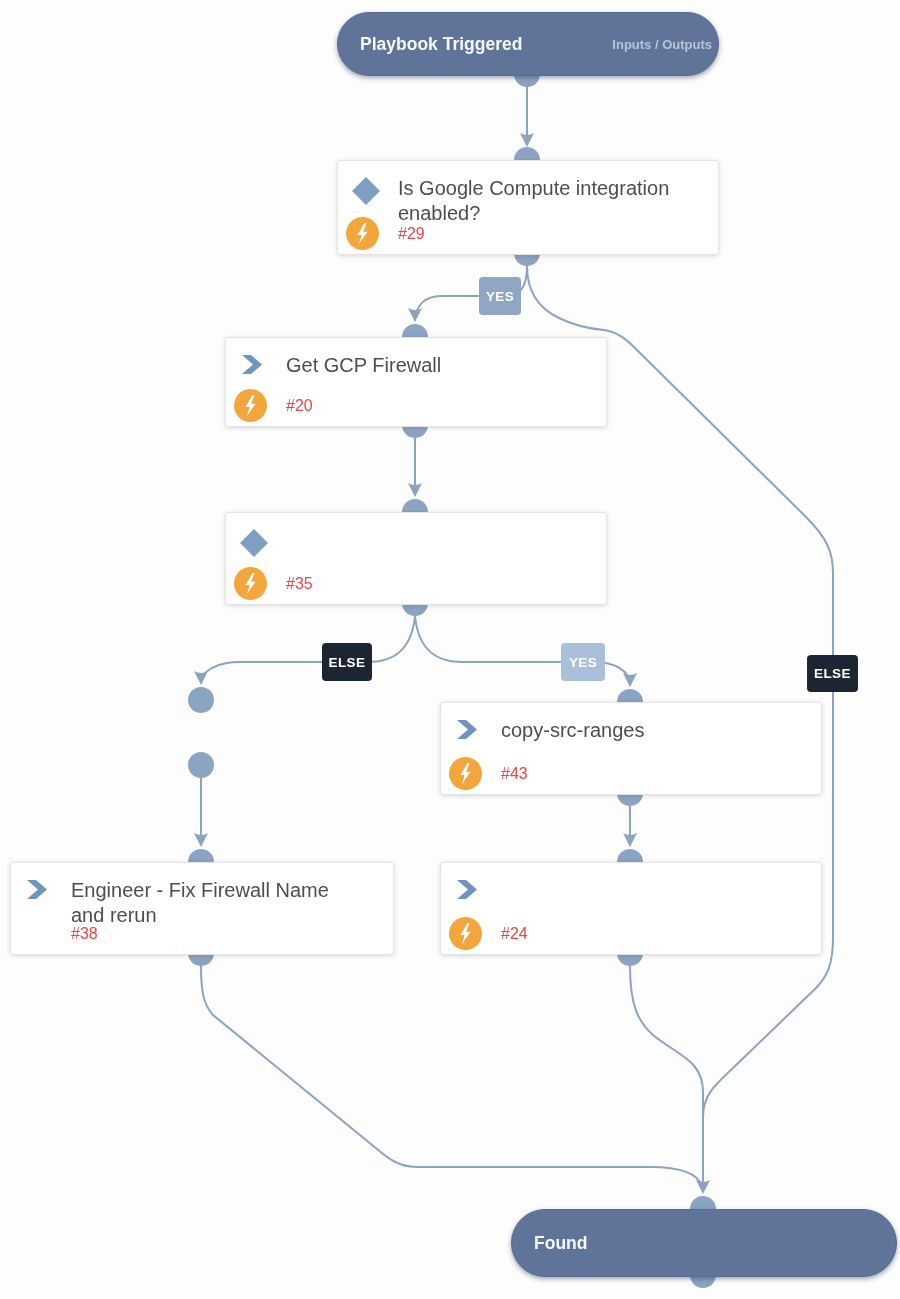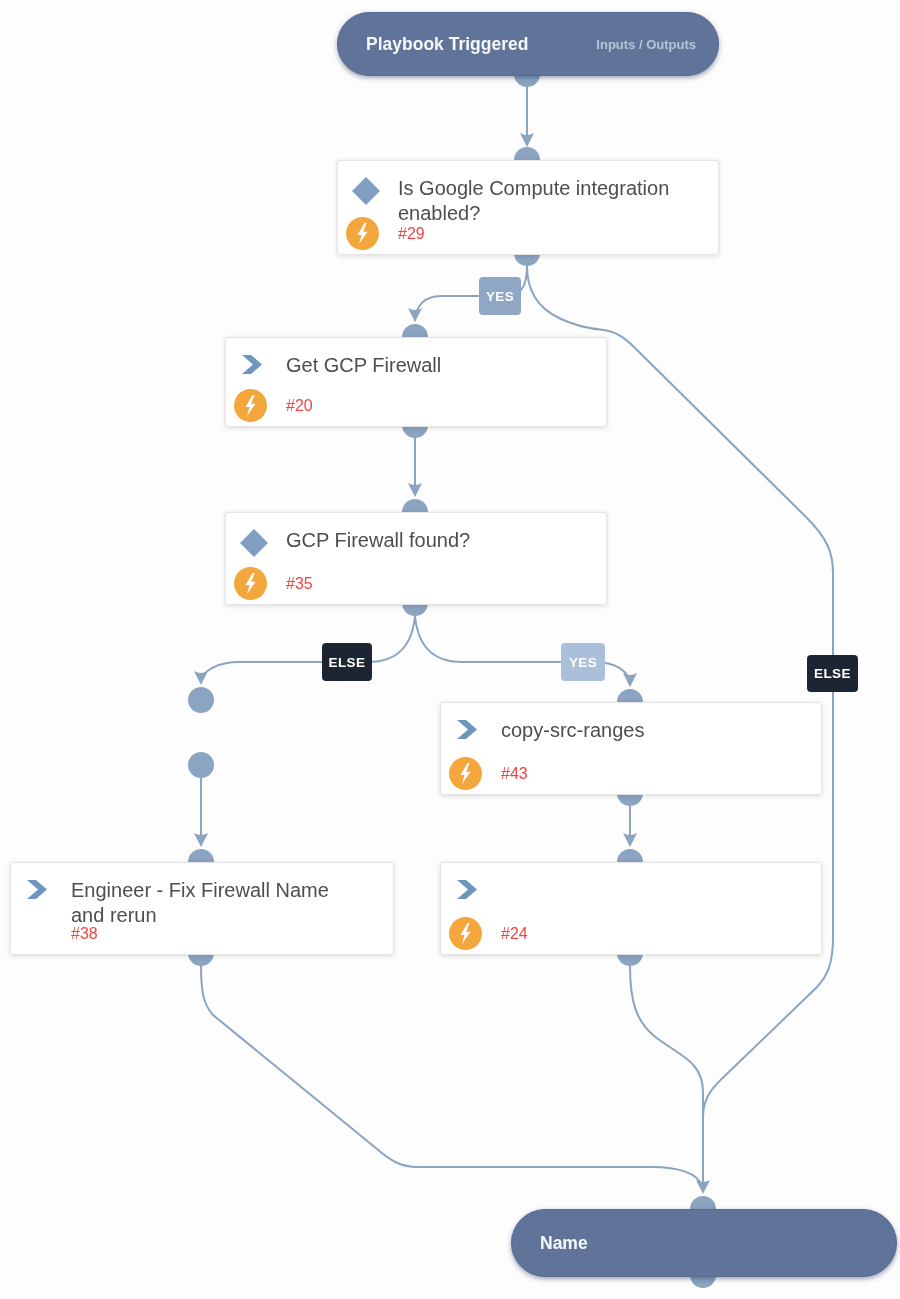--- a/index.html
+++ b/index.html
@@ -10,22 +10,22 @@
   
   .card{position:absolute;z-index:2;background:#ffffff;border:1px solid #e4e4e4;border-radius:3px;
         box-shadow:0 1px 5px rgba(0,0,0,.14);}
   .card .title{position:absolute;left:60px;top:15px;width:285px;font-size:20px;line-height:25px;color:#4e4e4e;}
   .card .icon-slot{position:absolute;left:13px;top:15px;width:30px;height:28px;}
   .card .bolt{position:absolute;left:8px;bottom:4px;width:33px;height:33px;}
   .card .tid{position:absolute;left:60px;bottom:11px;font-size:16px;color:#ef4444;}
 
   .pill{position:absolute;z-index:2;background:#60749a;border:1px solid #586c90;border-radius:34px;
         box-shadow:0 2px 5px rgba(40,55,90,.45);display:flex;align-items:center;}
-  .pill .pill-title{color:#f6f8fb;font-size:17.5px;font-weight:600;padding-left:28px;}
-  .pill .pill-action{margin-left:auto;padding-right:22px;color:#b9c3d7;font-size:13px;font-weight:700;cursor:pointer;}
+  .pill .pill-title{color:#f6f8fb;font-size:17.5px;font-weight:600;padding-left:22px;}
+  .pill .pill-action{margin-left:auto;padding-right:6px;color:#b9c3d7;font-size:13px;font-weight:700;cursor:pointer;}
 
   #n-trigger{left:337px;top:12px;width:380px;height:62px;}
   #n-cond29{left:337px;top:160px;width:380px;height:93px;}
   #n-task22{left:225px;top:337px;width:380px;height:88px;}
   #n-cond35{left:225px;top:512px;width:380px;height:91px;}
   #n-notfound{left:10px;top:700px;width:382px;height:65px;}
   #n-task43{left:440px;top:702px;width:380px;height:91px;}
   #n-task38{left:10px;top:862px;width:382px;height:91px;}
   #n-task24{left:440px;top:862px;width:380px;height:91px;}
   #n-done{left:511px;top:1209px;width:384px;height:66px;}
@@ -95,21 +95,21 @@
     </g>
   </svg>
 
   <div class="pill" id="n-trigger">
     <span class="pill-title">Playbook Triggered</span>
     <span class="pill-action">Inputs / Outputs</span>
   </div>
 
 
   <div class="pill" id="n-done">
-    <span class="pill-title">Name</span>
+    <span class="pill-title">Found</span>
   </div>
 
   <div class="card" id="n-cond29">
     <span class="icon-slot">
       <svg width="30" height="30" viewBox="0 0 30 30">
           <polygon points="15,1 29,15 15,29 1,15" fill="#7f9ec2"></polygon>
         </svg>
     </span>
     <div class="title">Is Google Compute integration enabled?</div>
     <span class="bolt">
@@ -136,21 +136,20 @@
     </span>
     <span class="tid">#20</span>
   </div>
 
   <div class="card" id="n-cond35">
     <span class="icon-slot">
       <svg width="30" height="30" viewBox="0 0 30 30">
           <polygon points="15,1 29,15 15,29 1,15" fill="#7f9ec2"></polygon>
         </svg>
     </span>
-    <div class="title">GCP Firewall found?</div>
     <span class="bolt">
       <svg width="33" height="33" viewBox="0 0 33 33">
         <circle cx="16.5" cy="16.5" r="16.5" fill="#f2a63b"></circle>
         <path d="M18.5,6 L11.5,18 L15.6,18 L13,27 L21.5,14.8 L17.2,14.8 L20.6,6 Z" fill="#ffffff"></path>
       </svg>
     </span>
     <span class="tid">#35</span>
   </div>
 
   <div class="card" id="n-task43">

